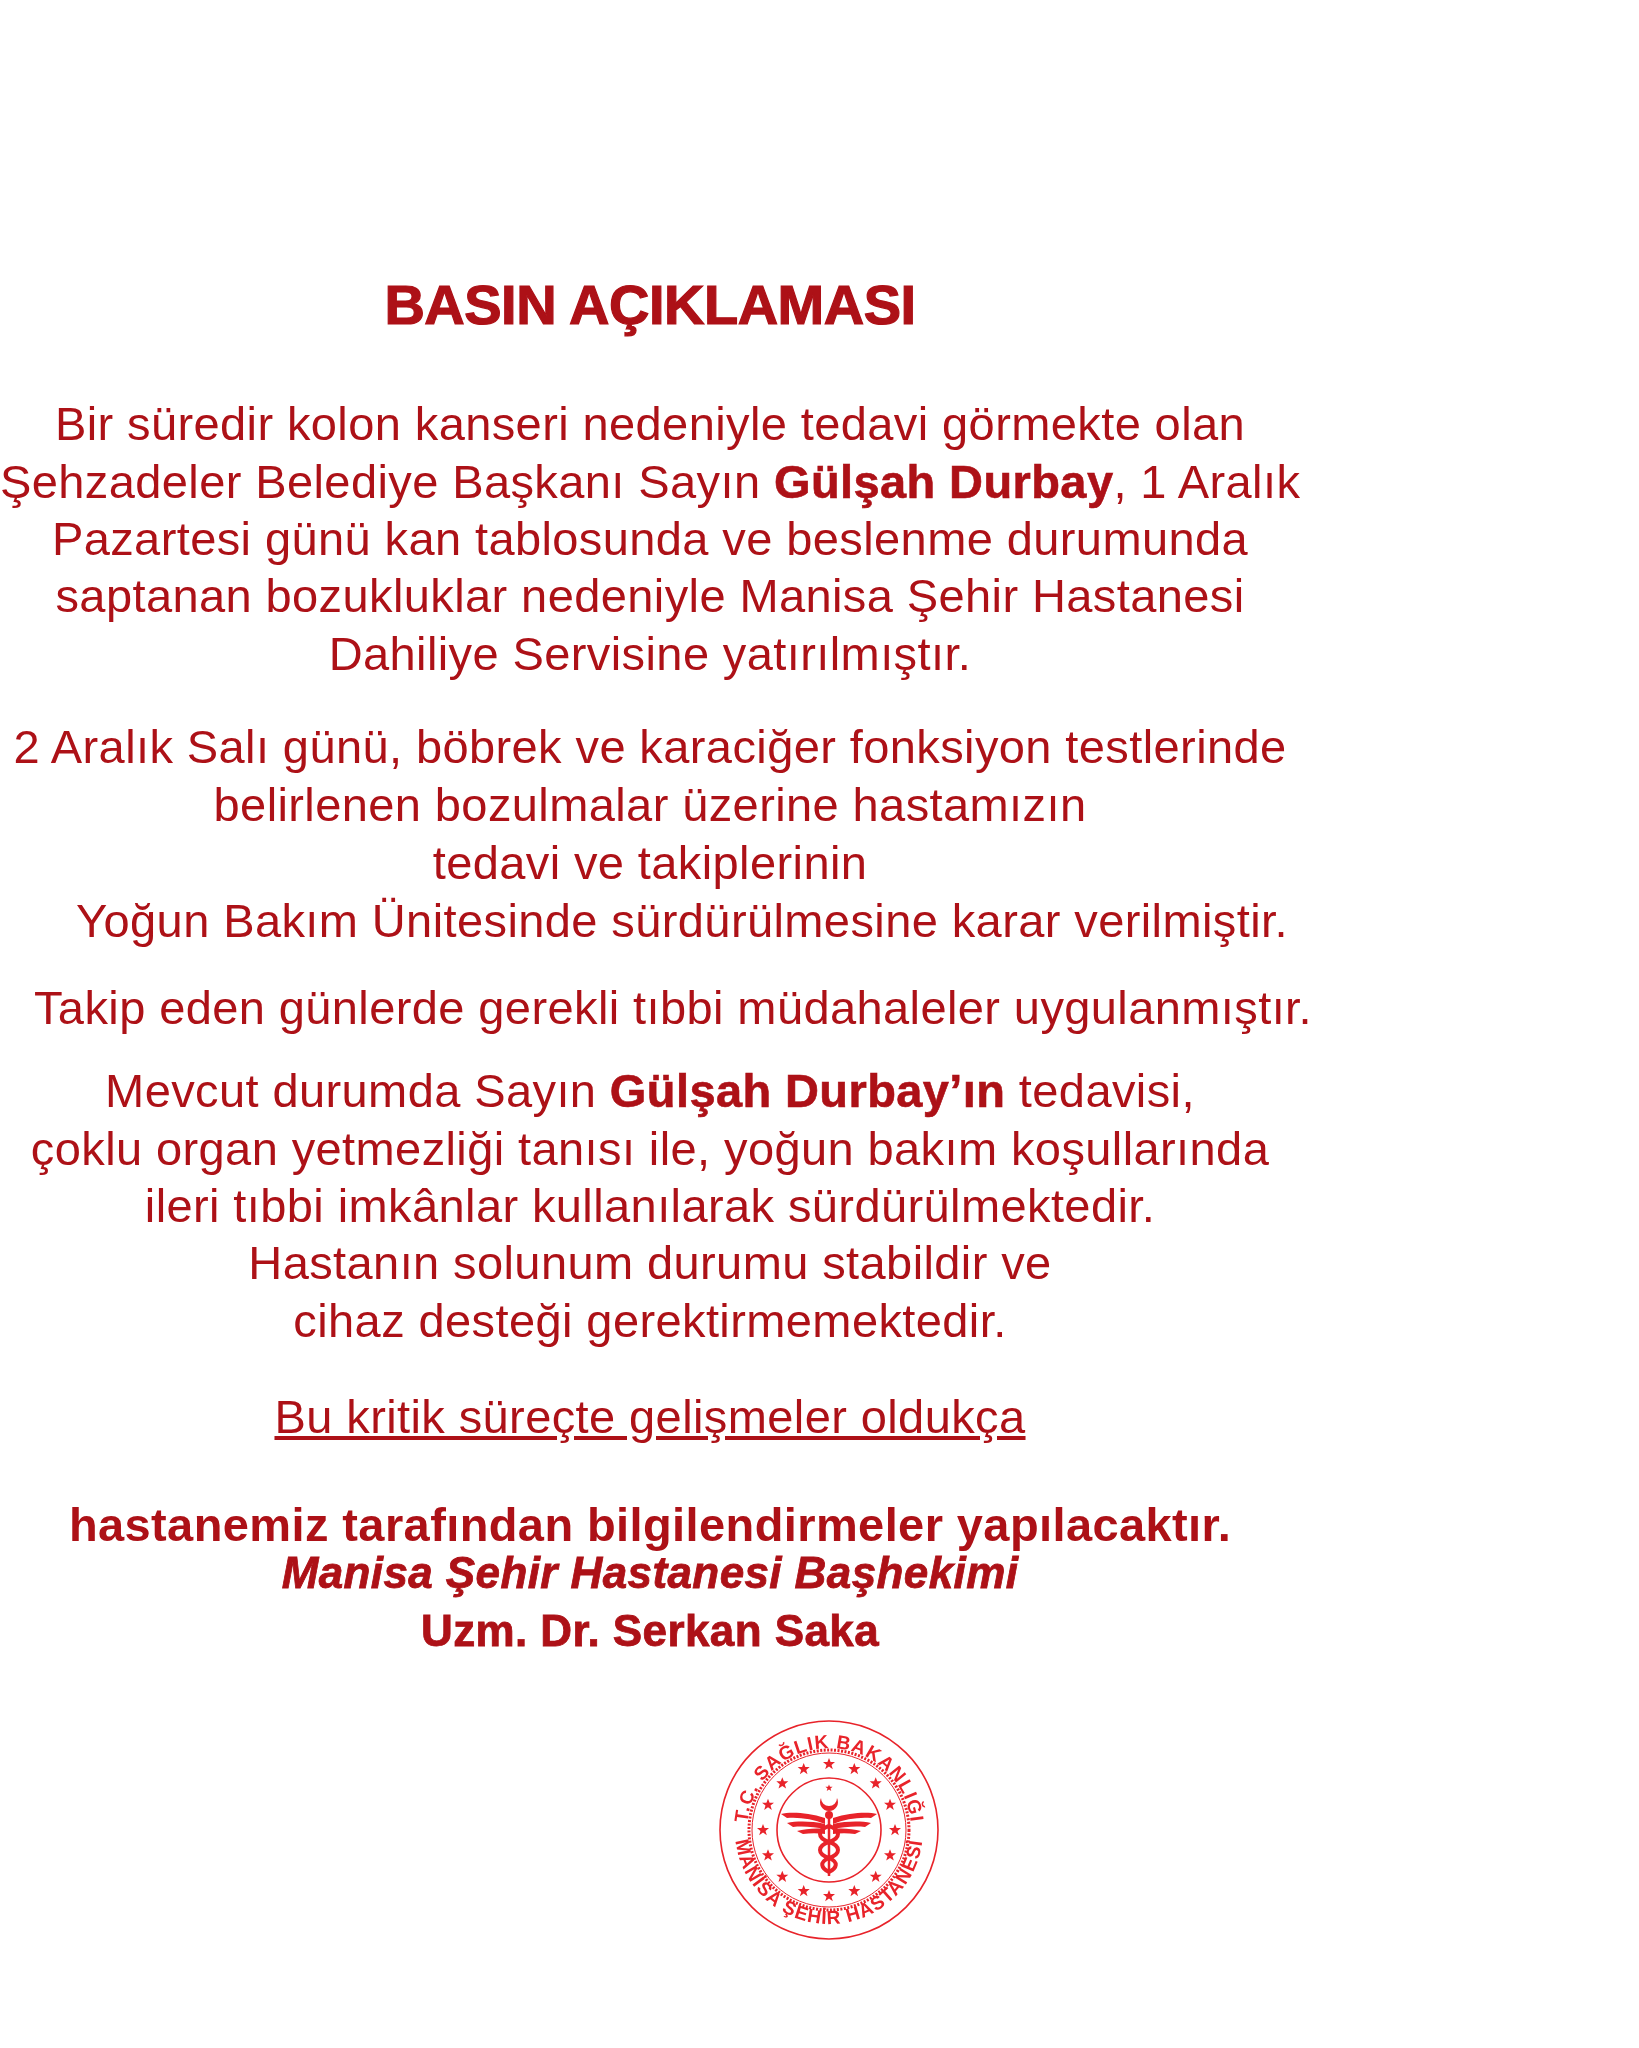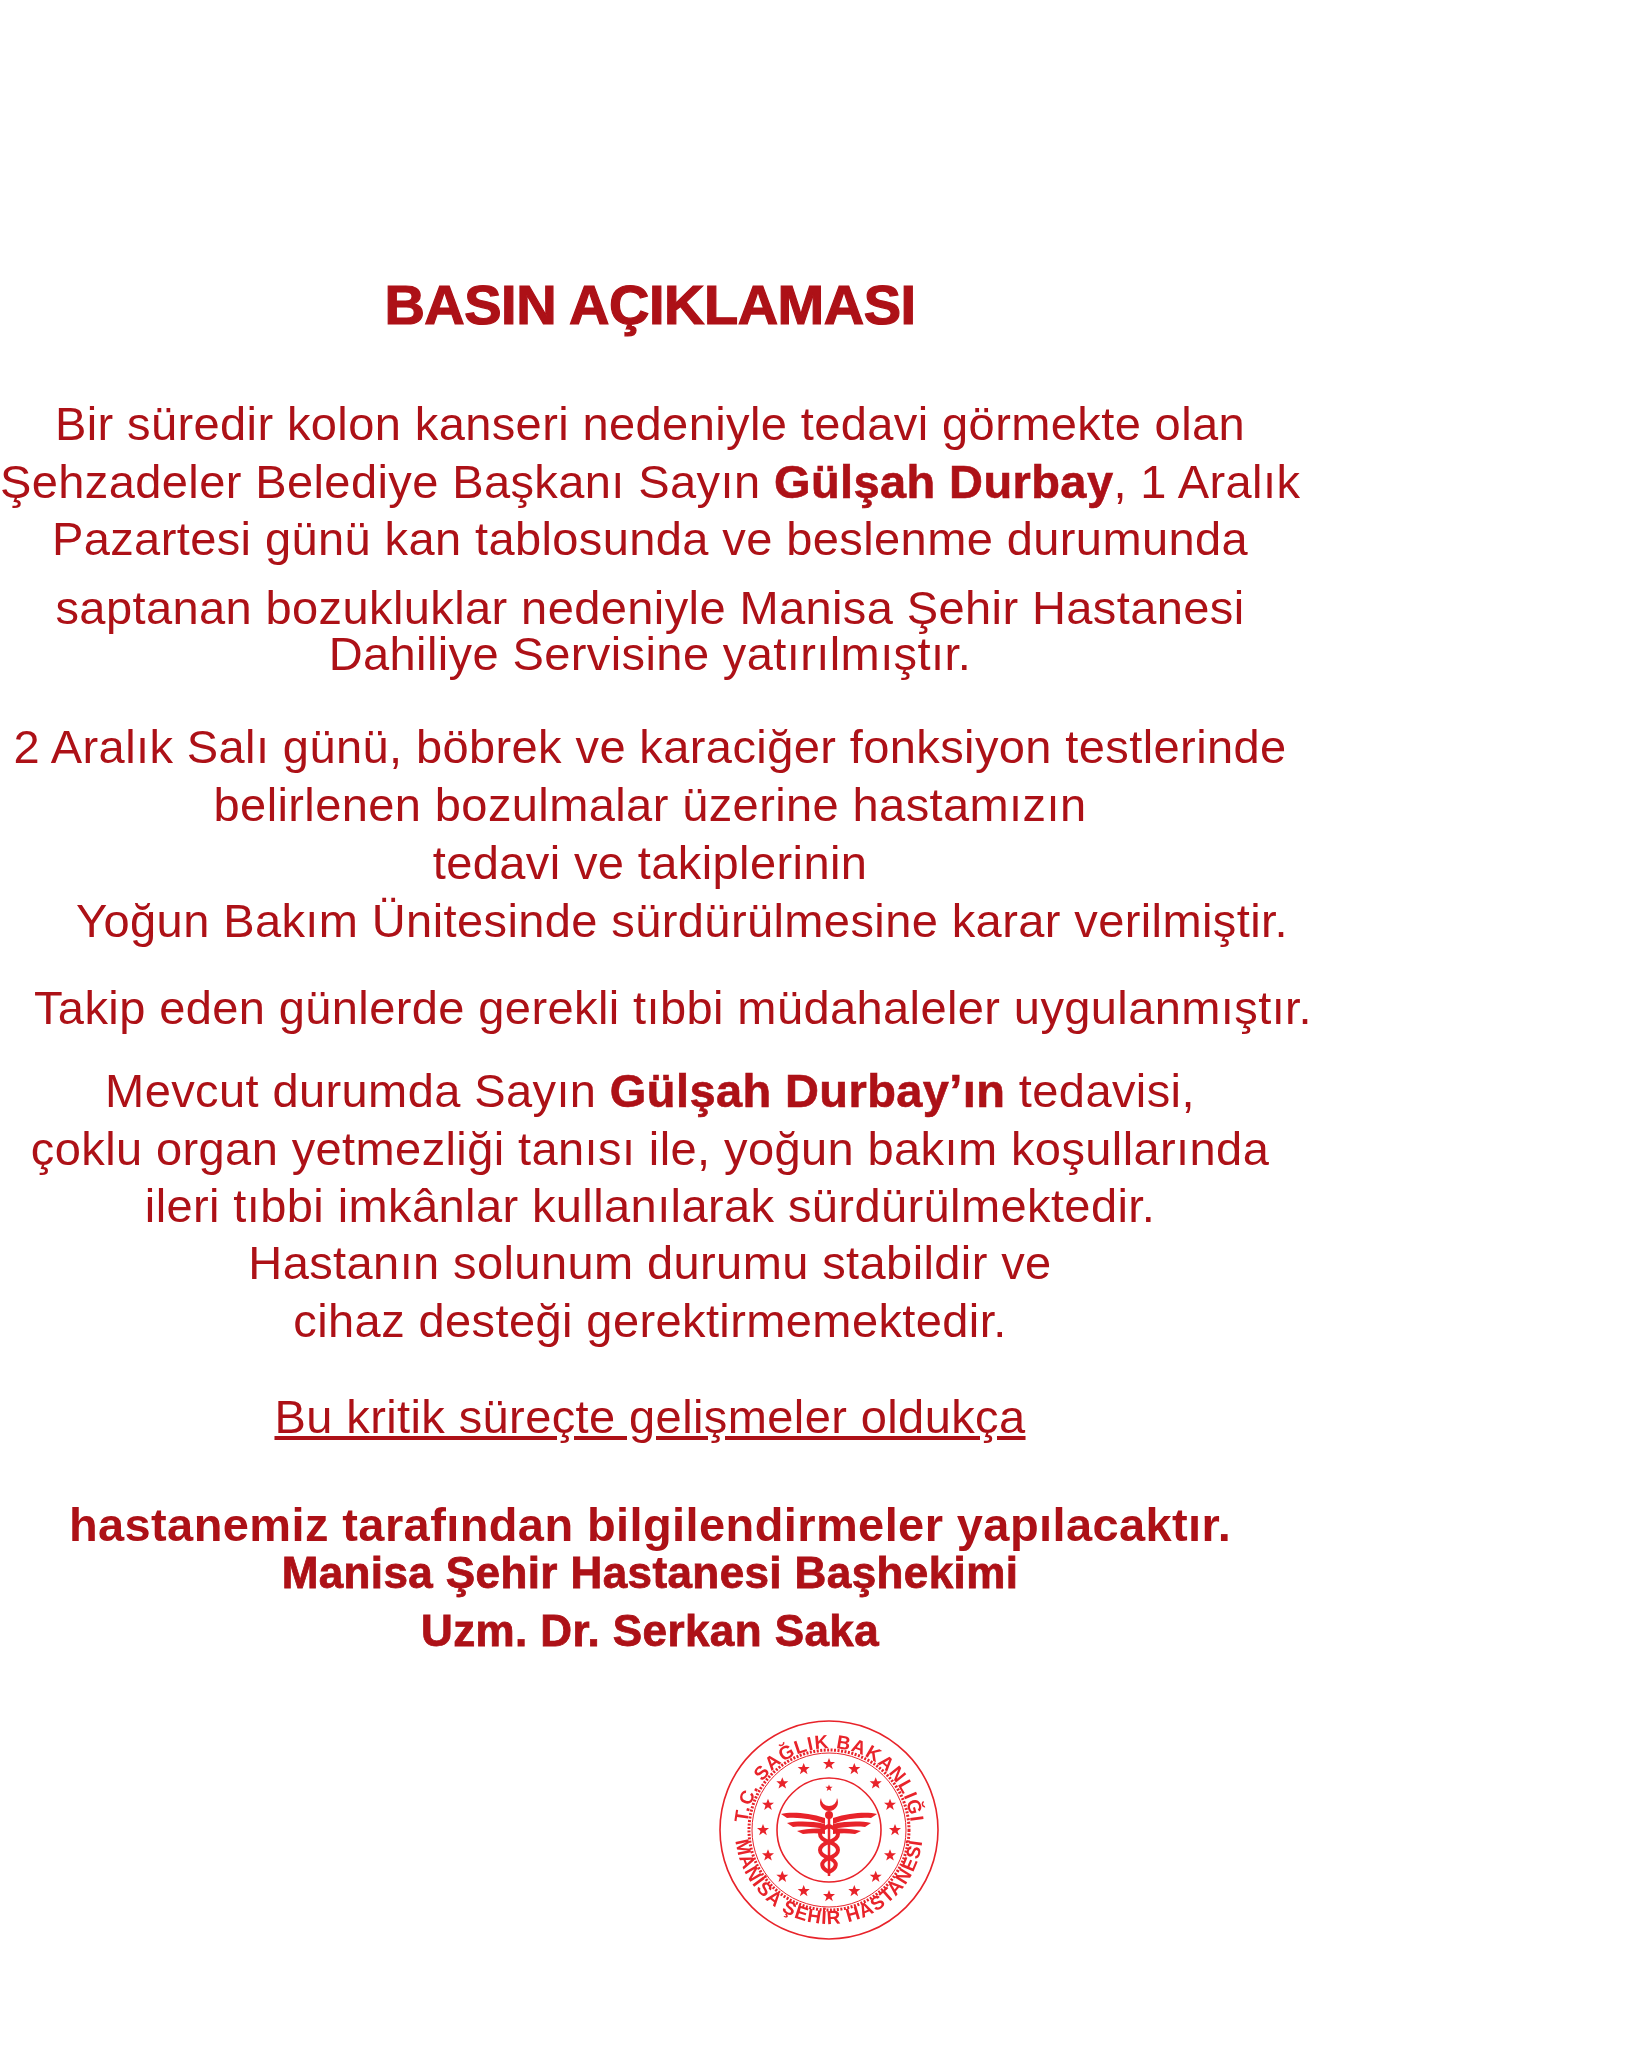--- a/index.html
+++ b/index.html
@@ -16,21 +16,21 @@
 <body>
 
 <div>
 
   <div class="line heading" style="top:276px;">BASIN AÇIKLAMASI</div>
 
   <div>
     <div class="line" style="top:395px;">Bir süredir kolon kanseri nedeniyle tedavi görmekte olan</div>
     <div class="line" style="top:453px;"><span>Şehzadeler Belediye Başkanı Sayın </span><b>Gülşah Durbay</b><span>, 1 Aralık</span></div>
     <div class="line" style="top:510px;">Pazartesi günü kan tablosunda ve beslenme durumunda</div>
-    <div class="line" style="top:567px;margin-top:12px;">saptanan bozukluklar nedeniyle Manisa Şehir Hastanesi</div>
+    <div class="line" style="top:567px;">saptanan bozukluklar nedeniyle Manisa Şehir Hastanesi</div>
     <div class="line" style="top:625px;">Dahiliye Servisine yatırılmıştır.</div>
   </div>
 
   <div>
     <div class="line" style="top:718px;">2 Aralık Salı günü, böbrek ve karaciğer fonksiyon testlerinde</div>
     <div class="line" style="top:776px;">belirlenen bozulmalar üzerine hastamızın</div>
     <div class="line" style="top:834px;">tedavi ve takiplerinin</div>
     <div class="line" style="top:892px;padding-left:32px;">Yoğun Bakım Ünitesinde sürdürülmesine karar verilmiştir.</div>
   </div>
 
@@ -45,21 +45,21 @@
     <div class="line" style="top:1234px;">Hastanın solunum durumu stabildir ve</div>
     <div class="line" style="top:1292px;">cihaz desteği gerektirmemektedir.</div>
   </div>
 
   <div>
     <div class="line" style="top:1388px;text-decoration:underline;">Bu kritik süreçte gelişmeler oldukça</div>
     <div class="line" style="top:1496px;font-weight:bold;">hastanemiz tarafından bilgilendirmeler yapılacaktır.</div>
   </div>
 
   <div>
-    <div class="line sig" style="top:1544px;">Manisa Şehir Hastanesi Başhekimi</div>
+    <div class="line sig" style="top:1544px;font-style:italic;">Manisa Şehir Hastanesi Başhekimi</div>
     <div class="line sig" style="top:1602px;">Uzm. Dr. Serkan Saka</div>
   </div>
 
   <svg id="logo" viewBox="0 0 224 224">
     <defs>
       <path id="topArc" d="M 30 112 A 82 82 0 0 1 194 112"></path>
       <path id="botArc" d="M 18 112 A 94 94 0 0 0 206 112"></path>
       <polygon id="star" points="0,-6 1.6,-2 6,-2 2.5,0.9 3.8,5.2 0,2.6 -3.8,5.2 -2.5,0.9 -6,-2 -1.6,-2"></polygon>
     </defs>
     <g fill="none" stroke="#E8232A">

